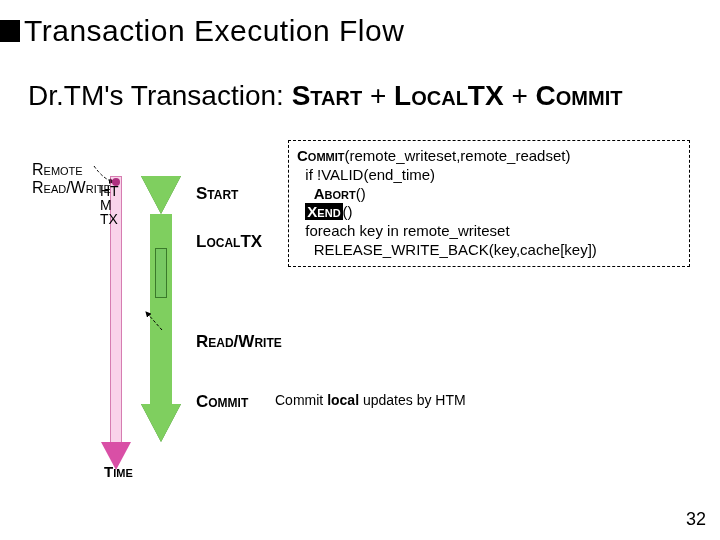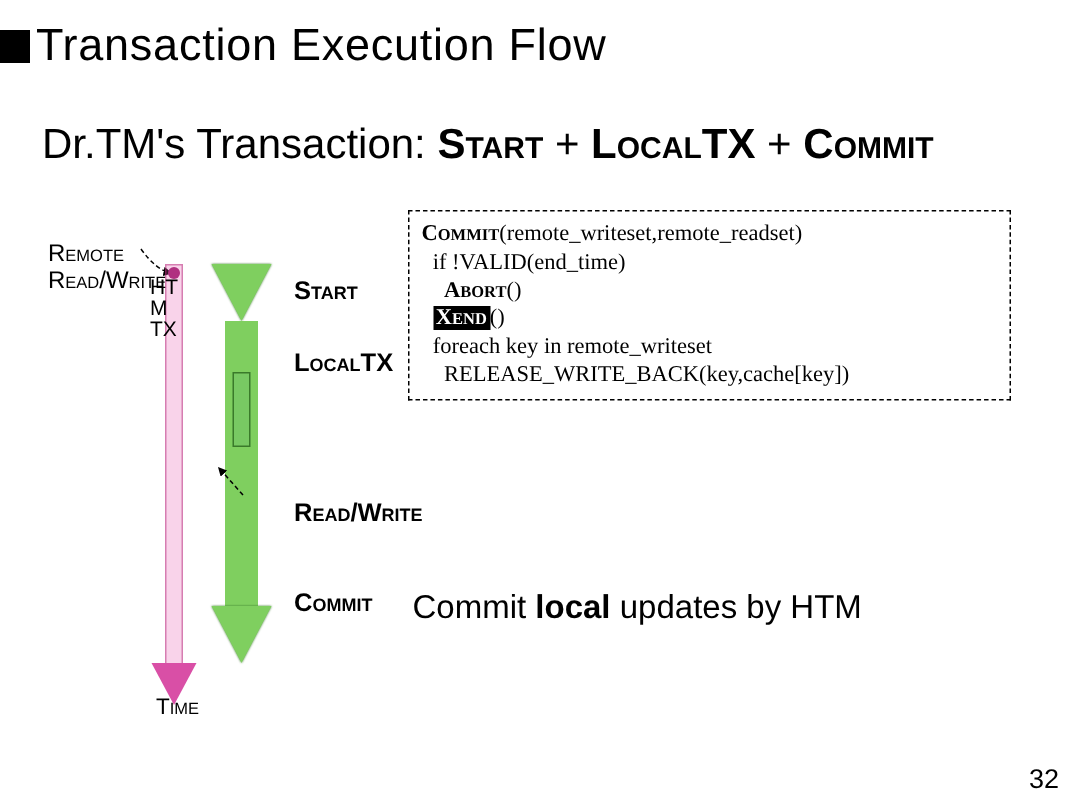--- a/index.html
+++ b/index.html
@@ -151,44 +151,44 @@
     position: absolute;
     left: 106px;
     top: 178px;
   }
 
   .time-label {
     position: absolute;
     left: 72px;
     top: 335px;
     font-size: 15px;
-    font-weight: 400;
+    font-weight: 700;
   }
 
   
   .codebox {
     position: absolute;
     top: 140px;
-    left: 272px;
+    left: 288px;
     width: 402px;
     border: 1px dashed #000;
     padding: 6px 6px 6px 8px;
-    font-family: Liberation Serif, serif;
+    font-family: Liberation Sans, sans-serif;
     font-size: 15px;
     line-height: 1.25;
     white-space: pre;
   }
   .kw { font-weight: 700; }
   .hilite { background: #000; color: #fff; padding: 0 2px; }
 
   .commit-note {
     position: absolute;
     top: 392px;
     left: 275px;
-    font-size: 22px;
+    font-size: 14px;
   }
 
   .slidenum {
     position: absolute;
     right: 14px;
     bottom: 10px;
     font-size: 18px;
   }
 
   svg { overflow: visible; }

